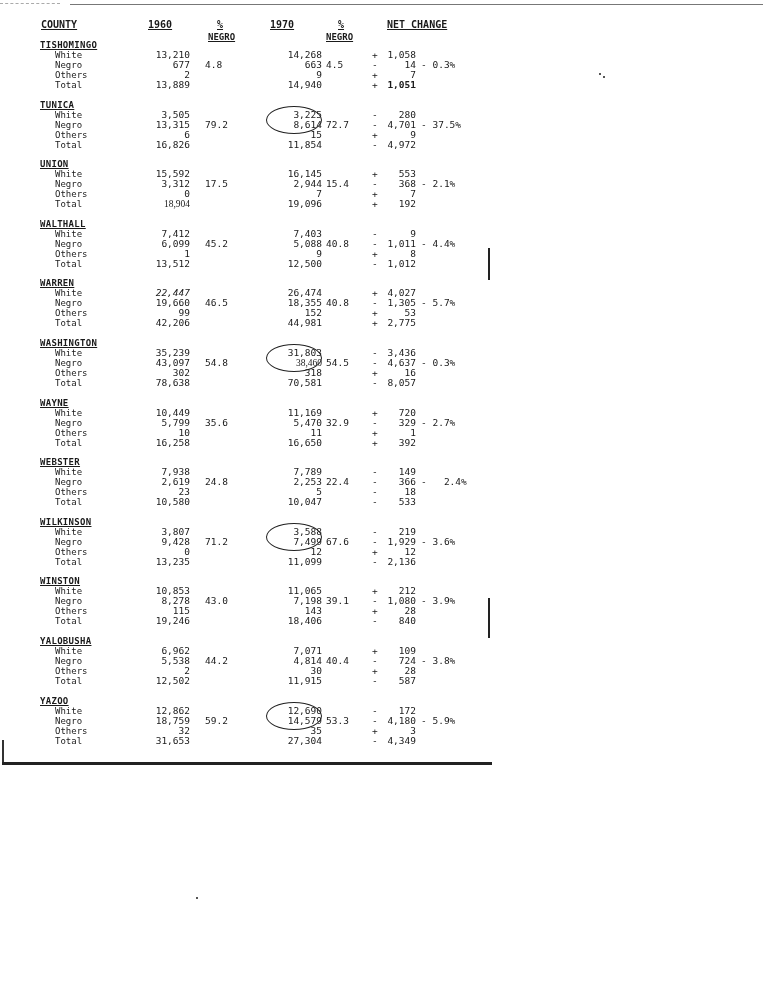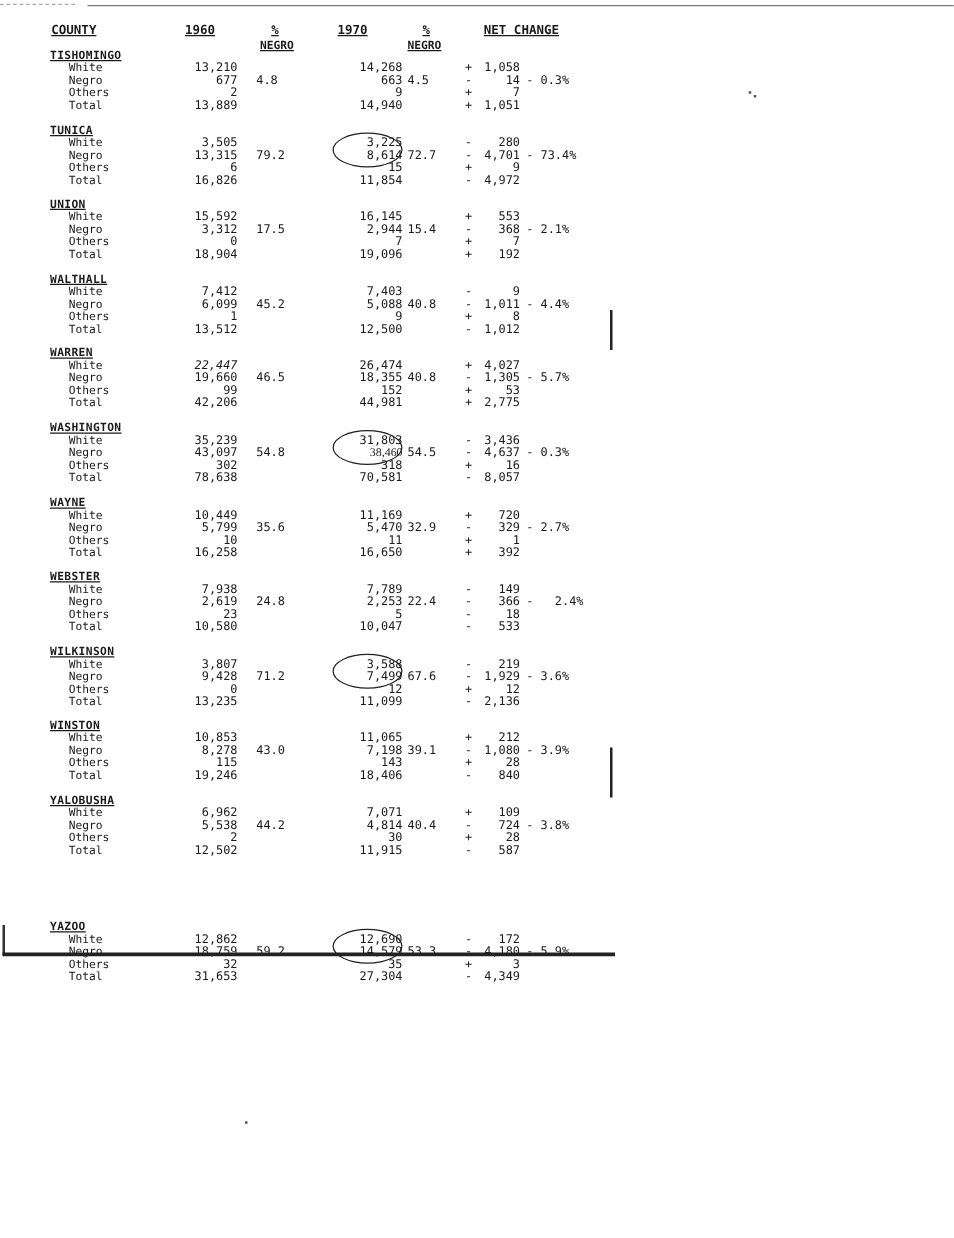--- a/index.html
+++ b/index.html
@@ -97,41 +97,41 @@
           <span class="v1970" style="white-space: pre;">9</span>
           <span class="sign" style="white-space: pre;">+</span>
           <span class="nc" style="white-space: pre;">7</span>
           <span class="npct" style="white-space: pre;"></span>
         </div>
         <div class="row" style="top: 40px;">
           <span class="lbl" style="white-space: pre;">Total</span>
           <span class="v1960" style="white-space: pre;">13,889</span>
           <span class="v1970" style="white-space: pre;">14,940</span>
           <span class="sign" style="white-space: pre;">+</span>
-          <span class="nc" style="white-space: pre;">1,051</span>
+          <span class="nc" style="white-space: pre; font-weight: bold;">1,051</span>
           <span class="npct" style="white-space: pre;"></span>
         </div>
       </div>
       <div class="county" style="top: 100px;">
         <div class="cname">TUNICA</div>
         <div class="row" style="top: 10px;">
           <span class="lbl" style="white-space: pre;">White</span>
           <span class="v1960" style="white-space: pre;">3,505</span>
           <span class="v1970" style="white-space: pre;">3,225</span>
           <span class="sign" style="white-space: pre;">-</span>
           <span class="nc" style="white-space: pre;">280</span>
           <span class="npct" style="white-space: pre;"></span>
         </div>
         <div class="row" style="top: 20px;">
           <span class="lbl" style="white-space: pre;">Negro</span>
           <span class="v1960" style="white-space: pre;">13,315</span>
           <span class="v1970" style="white-space: pre;">8,614</span>
           <span class="sign" style="white-space: pre;">-</span>
           <span class="nc" style="white-space: pre;">4,701</span>
-          <span class="npct" style="white-space: pre;">- 73.4%</span>
+          <span class="npct" style="white-space: pre;">- 37.5%</span>
           <span class="p1960">79.2</span>
           <span class="p1970">72.7</span>
         </div>
         <div class="row" style="top: 30px;">
           <span class="lbl" style="white-space: pre;">Others</span>
           <span class="v1960" style="white-space: pre;">6</span>
           <span class="v1970" style="white-space: pre;">15</span>
           <span class="sign" style="white-space: pre;">+</span>
           <span class="nc" style="white-space: pre;">9</span>
           <span class="npct" style="white-space: pre;"></span>
@@ -169,21 +169,21 @@
         <div class="row" style="top: 30px;">
           <span class="lbl" style="white-space: pre;">Others</span>
           <span class="v1960" style="white-space: pre;">0</span>
           <span class="v1970" style="white-space: pre;">7</span>
           <span class="sign" style="white-space: pre;">+</span>
           <span class="nc" style="white-space: pre;">7</span>
           <span class="npct" style="white-space: pre;"></span>
         </div>
         <div class="row" style="top: 40px;">
           <span class="lbl" style="white-space: pre;">Total</span>
-          <span class="v1960" style="white-space: pre;">18,904</span>
+          <span class="v1960" style="white-space: pre; font-family: Liberation Serif, serif;">18,904</span>
           <span class="v1970" style="white-space: pre;">19,096</span>
           <span class="sign" style="white-space: pre;">+</span>
           <span class="nc" style="white-space: pre;">192</span>
           <span class="npct" style="white-space: pre;"></span>
         </div>
       </div>
       <div class="county" style="top: 219px;">
         <div class="cname">WALTHALL</div>
         <div class="row" style="top: 10px;">
           <span class="lbl" style="white-space: pre;">White</span>
@@ -474,21 +474,21 @@
         </div>
         <div class="row" style="top: 40px;">
           <span class="lbl" style="white-space: pre;">Total</span>
           <span class="v1960" style="white-space: pre;">12,502</span>
           <span class="v1970" style="white-space: pre;">11,915</span>
           <span class="sign" style="white-space: pre;">-</span>
           <span class="nc" style="white-space: pre;">587</span>
           <span class="npct" style="white-space: pre;"></span>
         </div>
       </div>
-      <div class="county" style="top: 696px; margin-top: 41px;">
+      <div class="county" style="top: 696px;">
         <div class="cname">YAZOO</div>
         <div class="row" style="top: 10px;">
           <span class="lbl" style="white-space: pre;">White</span>
           <span class="v1960" style="white-space: pre;">12,862</span>
           <span class="v1970" style="white-space: pre;">12,690</span>
           <span class="sign" style="white-space: pre;">-</span>
           <span class="nc" style="white-space: pre;">172</span>
           <span class="npct" style="white-space: pre;"></span>
         </div>
         <div class="row" style="top: 20px;">

